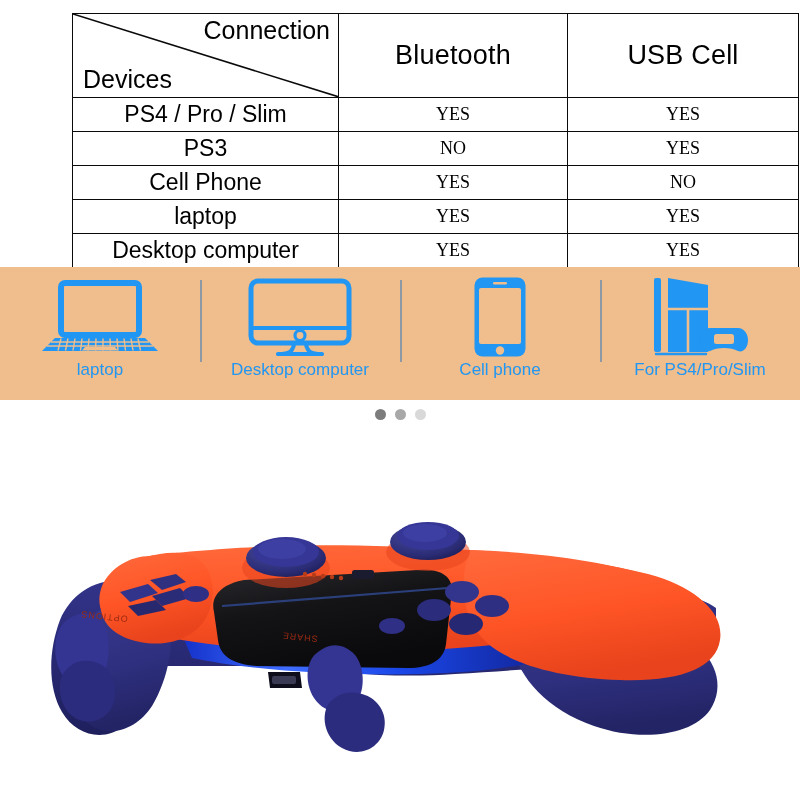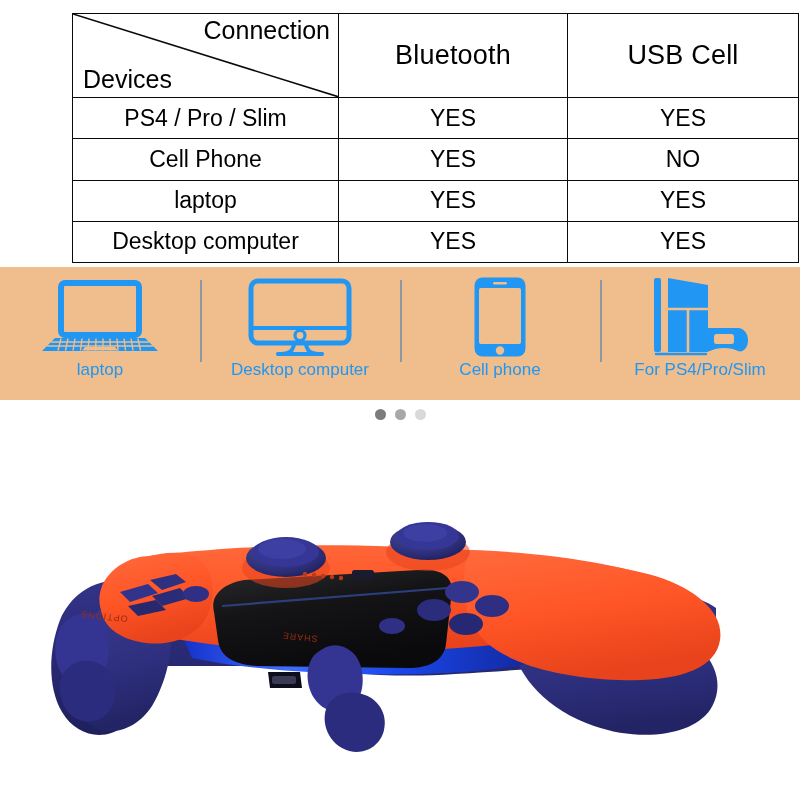--- a/index.html
+++ b/index.html
@@ -68,21 +68,21 @@
     bottom: 3px;
     font-size: 25px;
     line-height: 30px;
     white-space: nowrap;
   }
   .hdr-cell {
     font-size: 27px;
     letter-spacing: 0.2px;
   }
   .row-label { font-size: 23px; }
-  .row-val   { font-size: 23px; }
+  .row-val   { font-size: 18px; font-family: Liberation Serif, serif; }
   tr.data-row td { height: 33px; }
 
   
   .icon-band {
     position: absolute;
     left: 0;
     top: 267px;
     width: 800px;
     height: 133px;
     background: #efbe8c;
@@ -174,20 +174,25 @@
           <span class="lbl-dev">Devices</span>
         </th>
         <th class="hdr-cell">Bluetooth</th>
         <th class="hdr-cell">USB Cell</th>
       </tr>
     </thead>
     <tbody>
       <tr class="data-row">
         <td class="row-label">PS4 / Pro / Slim</td>
         <td class="row-val">YES</td>
+        <td class="row-val">YES</td>
+      </tr>
+      <tr class="data-row">
+        <td class="row-label">PS3</td>
+        <td class="row-val">NO</td>
         <td class="row-val">YES</td>
       </tr>
       <tr class="data-row">
         <td class="row-label">Cell Phone</td>
         <td class="row-val">YES</td>
         <td class="row-val">NO</td>
       </tr>
       <tr class="data-row">
         <td class="row-label">laptop</td>
         <td class="row-val">YES</td>

